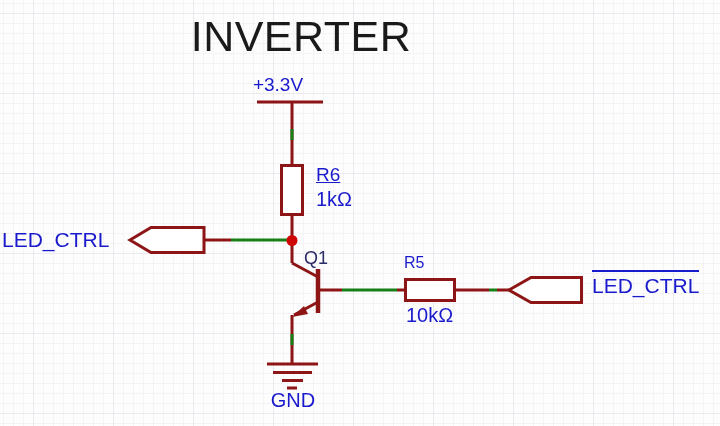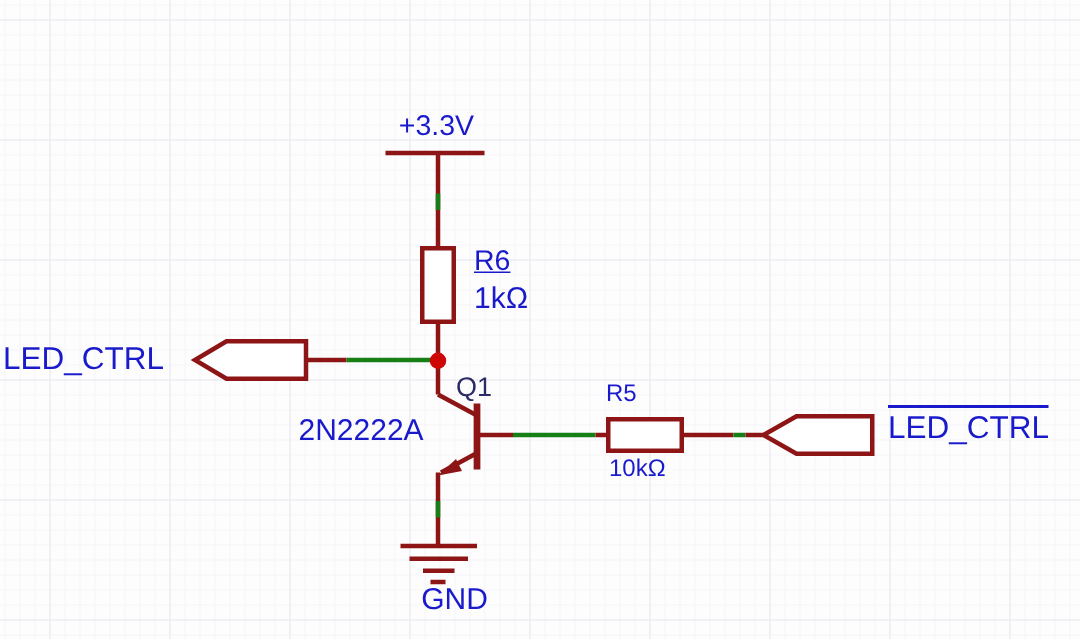--- a/index.html
+++ b/index.html
@@ -98,31 +98,31 @@
     </g>
 
     <g>
       <line class="sym" x1="267" y1="364" x2="318" y2="364" stroke-width="3.5"></line>
       <line class="sym" x1="273" y1="372.5" x2="312" y2="372.5"></line>
       <line class="sym" x1="282" y1="380.5" x2="303" y2="380.5"></line>
       <line class="sym" x1="287" y1="388" x2="297" y2="388"></line>
     </g>
   </svg>
 
+  <span class="lbl title center" style="left:301px;top:15px;">INVERTER</span>
 
-  <span class="lbl center" style="left:291px;top:75px;font-size:19px;">+3.3V</span>
+  <span class="lbl center" style="left:278px;top:75px;font-size:19px;">+3.3V</span>
 
   <span class="lbl" style="left:2px;top:229px;font-size:21px;">LED_CTRL</span>
 
   <span class="lbl" style="left:316px;top:165px;font-size:19px;text-decoration:underline;">R6</span>
   <span class="lbl" style="left:316px;top:189px;font-size:20px;">1kΩ</span>
 
   <span class="lbl designator" style="left:304px;top:249px;font-size:18px;">Q1</span>
-  <span class="lbl" style="left:199px;top:277px;font-size:20px;">2N2222A</span>
 
   <span class="lbl" style="left:404px;top:255px;font-size:16px;">R5</span>
-  <span class="lbl" style="left:406px;top:305px;font-size:16px;text-align:center;">10kΩ</span>
+  <span class="lbl" style="left:406px;top:305px;font-size:20px;text-align:center;">10kΩ</span>
 
   <span class="lbl" style="left:592px;top:270px;font-size:21px;"><span class="overline-lbl">LED_CTRL</span></span>
 
-  <span class="lbl center" style="left:293px;top:390px;font-size:20px;margin-left:10px;">GND</span>
+  <span class="lbl center" style="left:293px;top:390px;font-size:20px;">GND</span>
 
 </div>
 
 </body></html>

